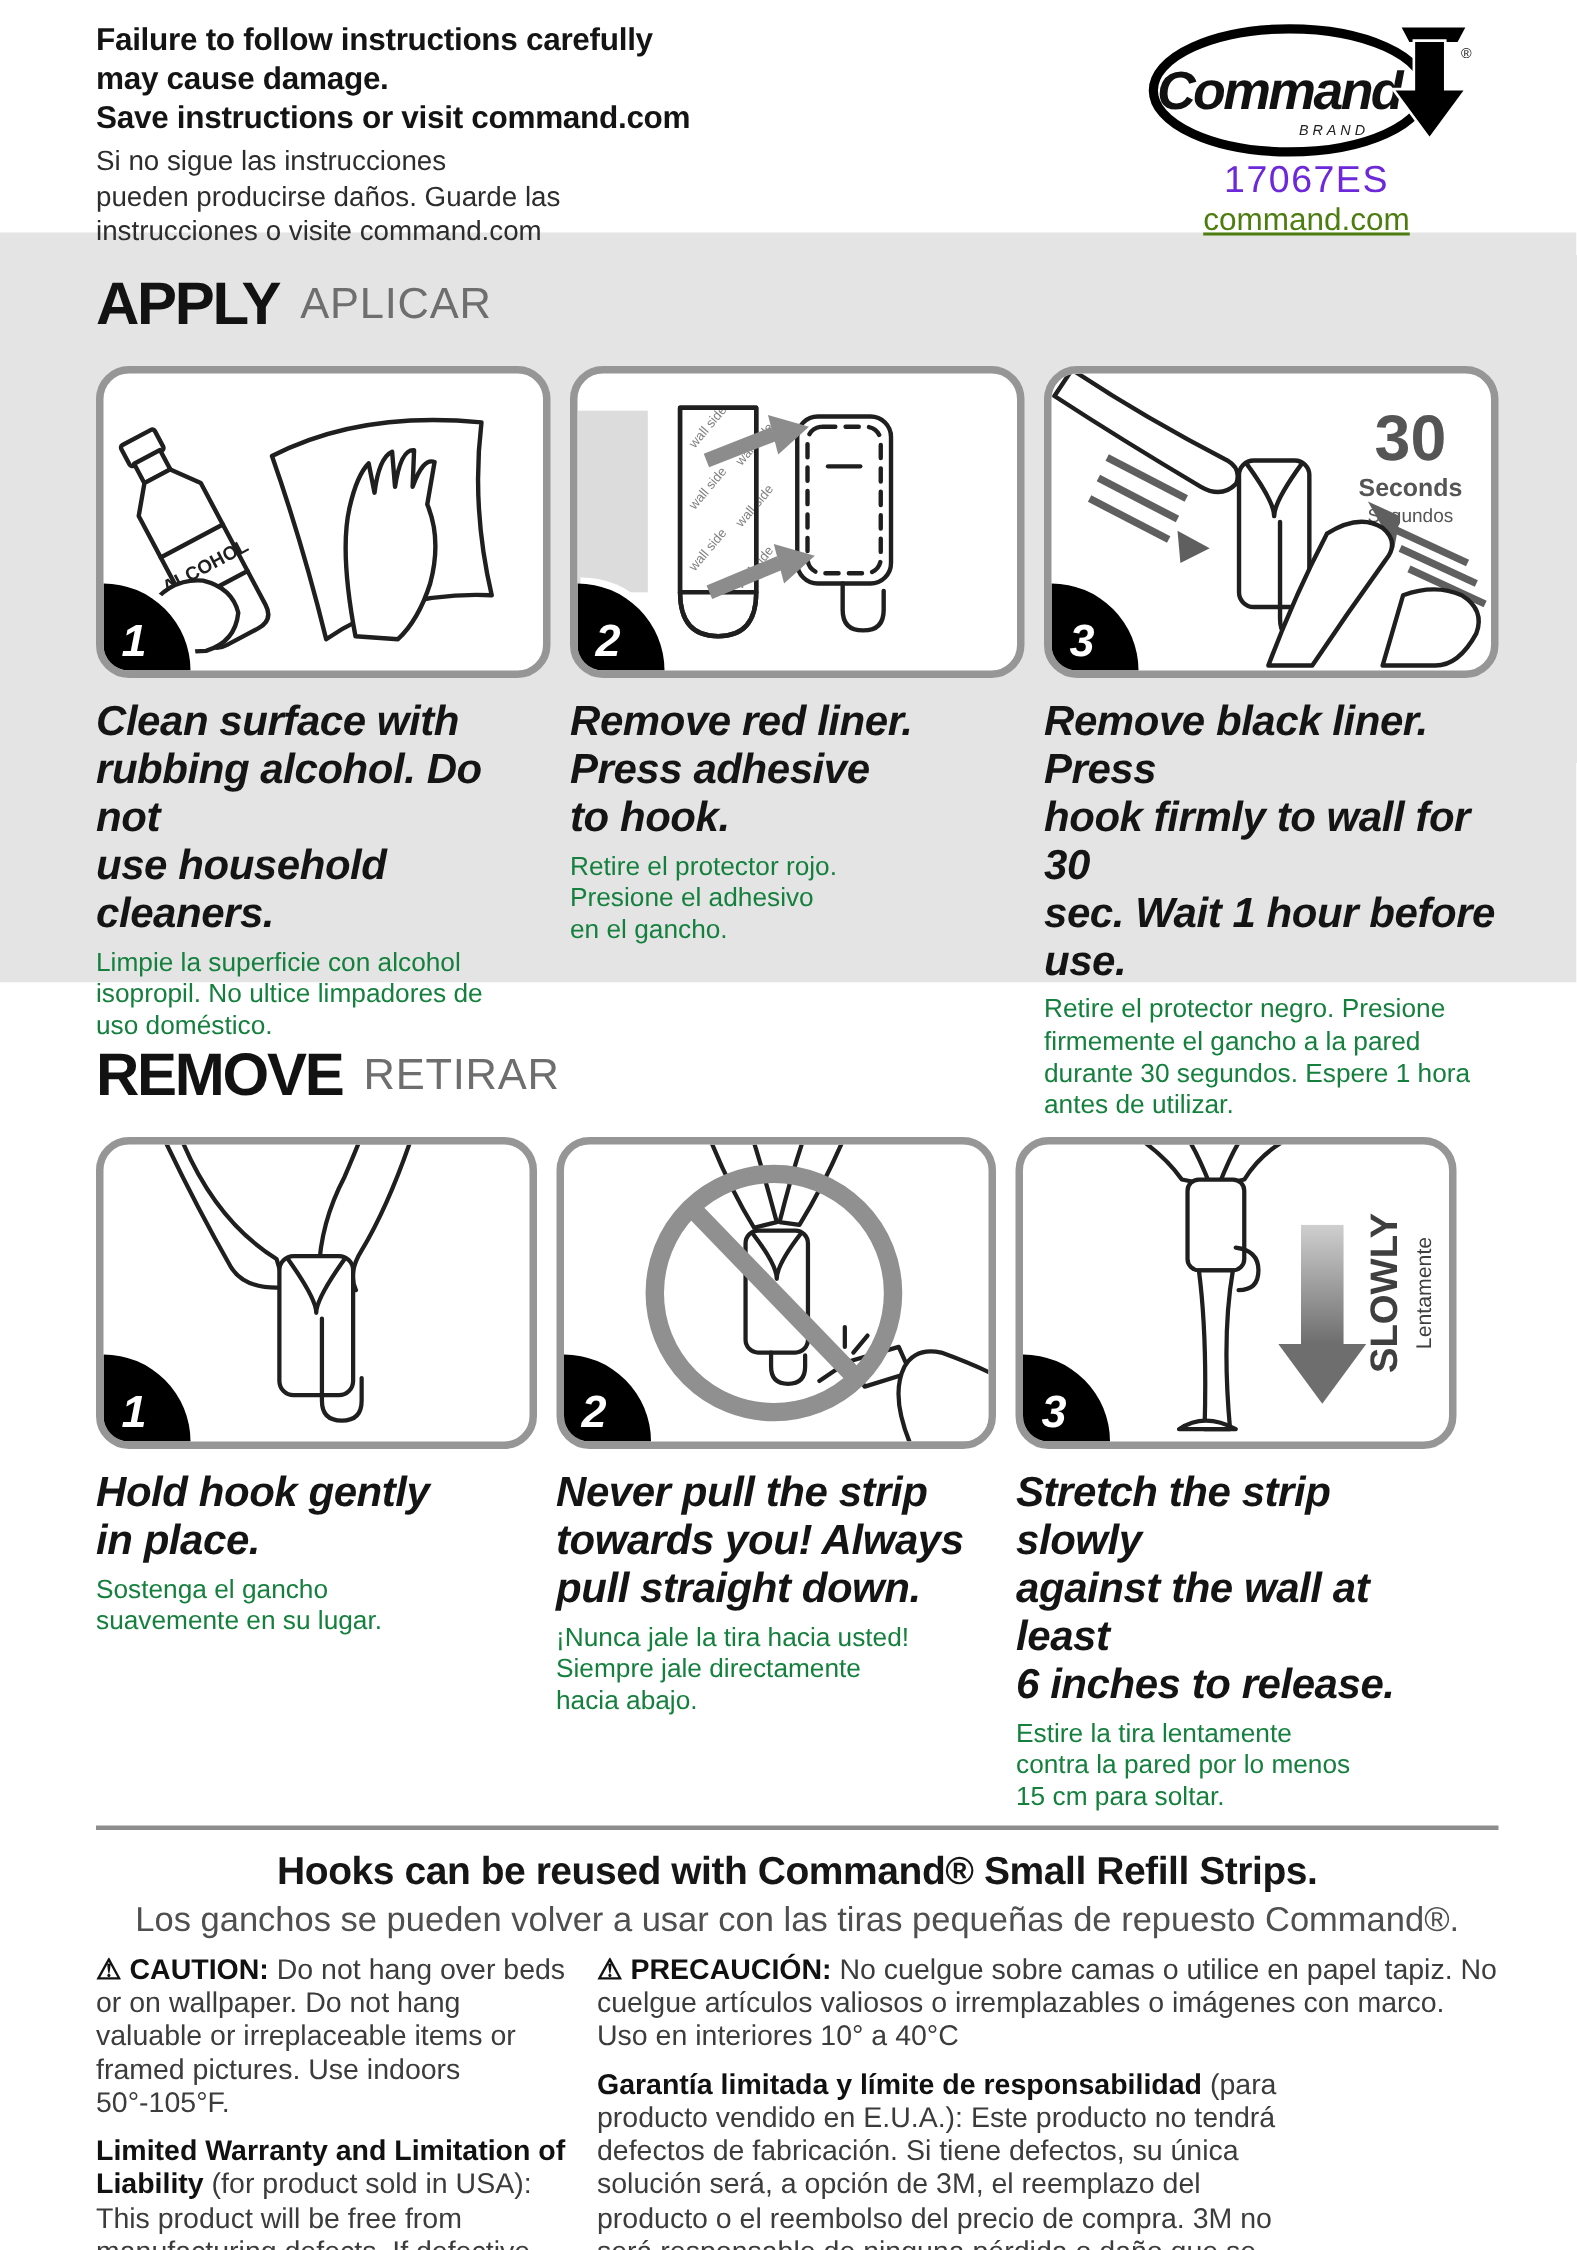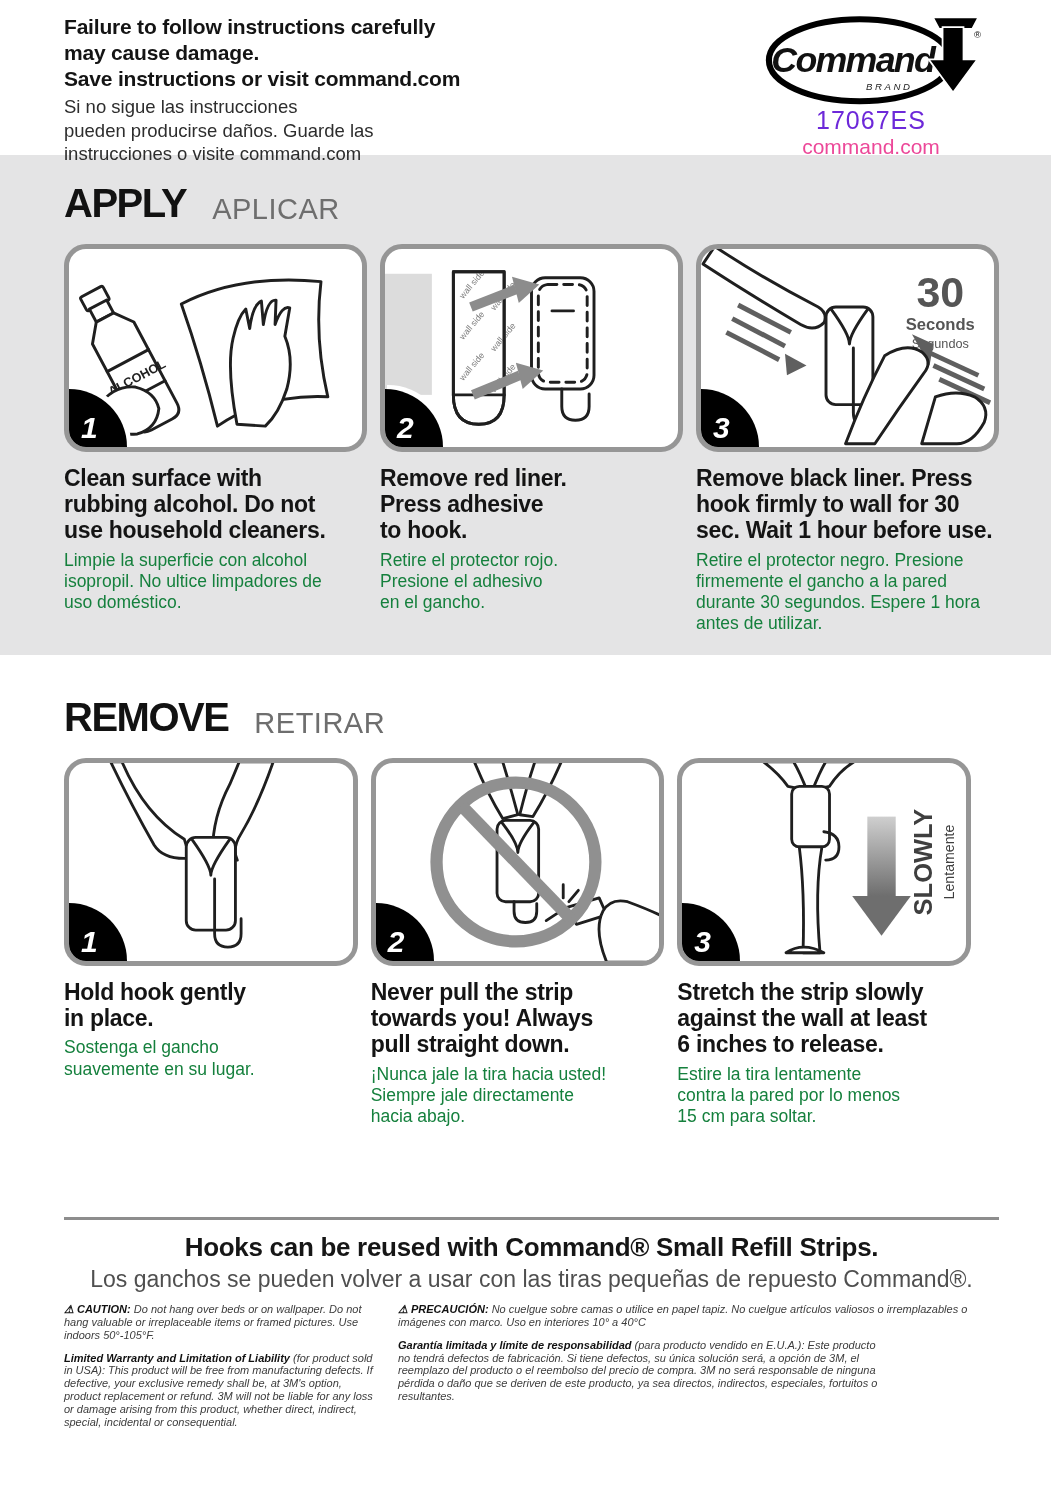--- a/index.html
+++ b/index.html
@@ -11,56 +11,56 @@
   }
   .page { position:relative; width:1051px; height:1500px; overflow:hidden; }
 
   
   .top { height:155px; display:flex; justify-content:space-between; padding:14px 52px 15px 64px;border-radius:18px; }
   .warn-en { font-weight:bold; font-size:21px; line-height:1.24; letter-spacing:-0.2px; white-space:pre-line; color:#141414; }
   .warn-es { font-size:18.5px; line-height:1.27; color:#2d2d2d; white-space:pre-line; margin-top:3px; }
   .brand-block { width:256px; text-align:center; }
   .logo-svg { width:246px; height:96px; display:block; margin:0 auto; }
   .product-code { font-size:25px; letter-spacing:1px; color:#6d28d9; margin-top:-4px; }
-  .website { font-size:21px; color:#ec4899; }
+  .website { font-size:21px; color:#4d7c0f;text-decoration:underline; }
 
   
   .section-apply  { background:#e4e4e5; height:500px; padding:26px 52px 0 64px; }
   .section-remove { background:#ffffff; height:562px; padding:40px 80px 0 64px; }
-  .sec-title { display:flex; align-items:flex-end; gap:26px; margin:0 0 18px 0; }
+  .sec-title { display:flex; align-items:center; gap:14px; margin:0 0 18px 0; }
   .sec-title .en { font-size:40px; font-weight:bold; letter-spacing:-1.5px; color:#121212; }
   .sec-title .es { font-size:29px; color:#6e6e6e; letter-spacing:0.5px; }
 
   .steps { display:flex; gap:13px; }
   .step { width:303px; }
   .figure {
     position:relative; height:208px; background:#fff;
     border:5px solid #969696; border-radius:22px; overflow:hidden;
   }
   .figure svg { width:100%; height:100%; display:block; }
   .badge {
     position:absolute; left:0; bottom:0; width:58px; height:58px;
     background:#000; border-radius:0 100% 0 0;
     box-shadow:3px -3px 0 1px #ffffff;
   }
   .badge span { position:absolute; left:12px; bottom:2px; color:#fff; font-size:30px; font-weight:bold; font-style:italic; }
 
-  .step h3 { font-size:23px; font-weight:bold; line-height:1.14; letter-spacing:-0.3px;
-             margin:13px 0 6px 0; white-space:pre-line; color:#141414; }
+  .step h3 { font-size:28px; font-weight:bold; line-height:1.14; letter-spacing:-0.3px;
+             margin:13px 0 6px 0; white-space:pre-line; color:#141414;font-style:italic; }
   .step p  { font-size:17.5px; line-height:1.21; margin:0; color:#15803d; white-space:pre-line; }
 
   
   .footer { padding:0 52px 0 64px; }
   .divider { height:3px; background:#8d8d8d; }
   .reuse-en { text-align:center; font-size:26px; font-weight:bold; letter-spacing:-0.3px; margin:12px 0 3px 0; color:#161616; }
   .reuse-es { text-align:center; font-size:23px; color:#4f4f4f; margin:0 0 10px 0; }
   .legal { display:flex; gap:20px; margin-top:8px; }
   .legal-left { width:314px; flex-shrink:0; }
   .legal-right { flex:1; }
-  .legal p { font-size:11px; line-height:1.17; color:#3c3c3c; margin:0 0 10px 0;font-style:italic; }
+  .legal p { font-size:19px; line-height:1.17; color:#3c3c3c; margin:0 0 10px 0; }
   .legal b { color:#111; }
   .warn-glyph { font-weight:bold; color:#111; }
   .garantia-text { max-width:480px; display:block; }
 
   
   .ink { stroke:#1f1f1f; fill:#ffffff; stroke-width:3; stroke-linejoin:round; stroke-linecap:round; }
   .ink-n { stroke:#1f1f1f; fill:none; stroke-width:3; stroke-linejoin:round; stroke-linecap:round; }
   .gray-el { fill:#8c8c8c; }
 </style>
 </head>

